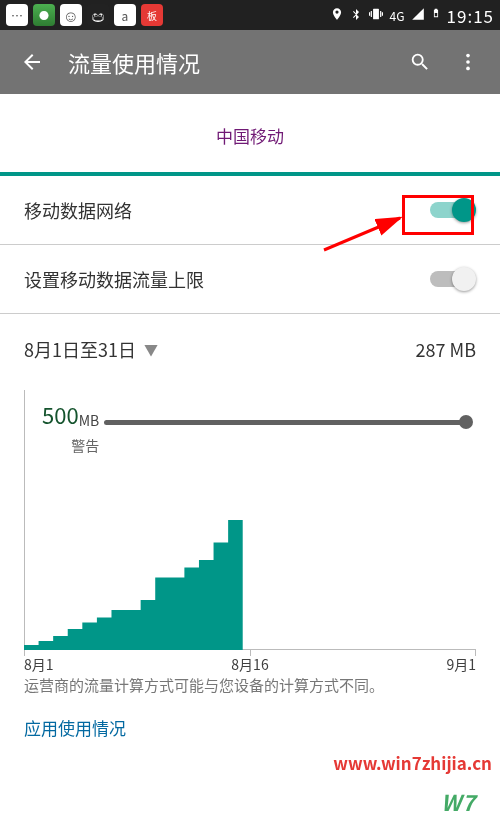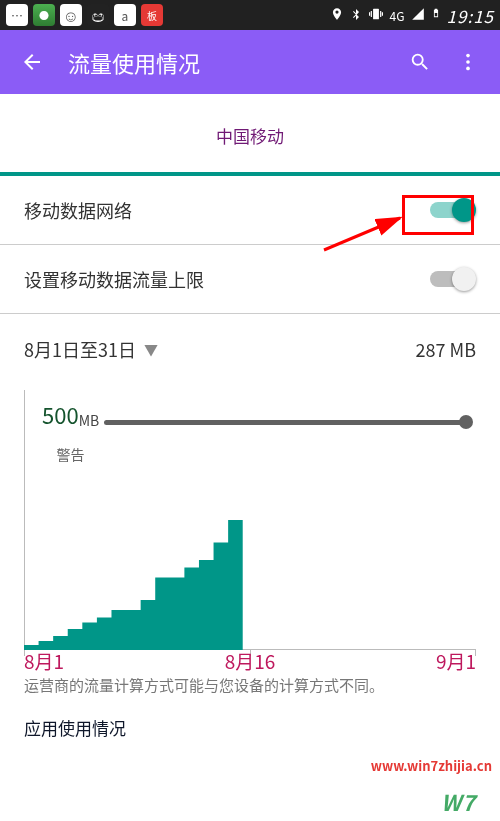--- a/index.html
+++ b/index.html
@@ -9,24 +9,24 @@
   .status-bar { background: #212121; height: 30px; display: flex; align-items: center; justify-content: space-between; padding: 0 6px; color: #fff; font-size: 13px; }
   .status-left { display: flex; align-items: center; gap: 5px; }
   .status-right { display: flex; align-items: center; gap: 6px; }
   .status-icon { width: 22px; height: 22px; display: flex; align-items: center; justify-content: center; font-size: 12px; border-radius: 4px; }
   .app-icon-1 { background: #fff; color: #333; }
   .app-icon-2 { background: linear-gradient(#4CAF50,#2E7D32); color:#fff; font-size:10px;}
   .app-icon-3 { background: #fff; color: #555; font-size:16px; }
   .app-icon-4 { background: #222; color: #fff; font-size:16px; }
   .app-icon-5 { background: #fff; color: #555; }
   .app-icon-6 { background: #E53935; color: #fff; font-size:10px; }
-  .time { font-size: 17px; letter-spacing: 1px; font-style: italic; }
-
-  
-  .toolbar { background: #8b5cf6; height: 64px; display: flex; align-items: center; padding: 0 8px; color: #fff; }
+  .time { font-size: 17px; letter-spacing: 1px; }
+
+  
+  .toolbar { background: #737373; height: 64px; display: flex; align-items: center; padding: 0 8px; color: #fff; }
   .back-btn { width: 48px; display:flex; align-items:center; justify-content:center; font-size: 24px; }
   .title { font-size: 22px; flex: 1; padding-left: 12px; }
   .icon-btn { width: 48px; display:flex; align-items:center; justify-content:center; font-size: 22px; }
 
   
   .tabs { display: flex; height: 82px; }
   .tab { flex: 1; display: flex; align-items: center; justify-content: center; font-size: 17px; color: #444; position: relative; }
   .tab.active { color: #701a75; }
   .tab.active::after { content: ""; position: absolute; bottom: 0; left: 0; right: 0; height: 4px; background: #009688; }
 
@@ -52,34 +52,34 @@
   .chev { color:#888; font-size:14px; }
 
   
   .chart-wrap { padding: 6px 24px 0; }
   .chart { position: relative; height: 260px; }
   .warn-line { position: absolute; top: 30px; left: 80px; right: 6px; height: 5px; background: #616161; border-radius: 3px; }
   .warn-line::after { content:""; position:absolute; right:-3px; top:-5px; width:14px; height:14px; background:#616161; border-radius:50%; }
   .warn-label { position:absolute; top:8px; left:18px; text-align:right; }
   .warn-value { font-size: 22px; color:#14532d; }
   .warn-unit { font-size: 14px; color:#444; vertical-align: -2px; }
-  .warn-text { font-size: 14px; color:#666; margin-top:14px; text-align:center; }
+  .warn-text { font-size: 14px; color:#666; margin-top:5px; }
   .axis-x { position:absolute; bottom:0; left:0; right:0; height:1px; background:#bbb; }
   .axis-y { position:absolute; bottom:0; top:0; left:0; width:1px; background:#bbb; }
-  .ticks { position:absolute; left:0; right:0; bottom:-24px; display:flex; justify-content:space-between; font-size:19px; color:#be185d; padding: 0 0 0 0; }
+  .ticks { position:absolute; left:0; right:0; bottom:-24px; display:flex; justify-content:space-between; font-size:14px; color:#404040; padding: 0 0 0 0; }
   .mini-tick { position:absolute; bottom:-6px; width:1px; height:6px; background:#bbb; }
 
   .area-poly { position:absolute; left:0; bottom:0; right:0; top:0; }
 
   
   .disclaimer { padding: 24px 24px 0; font-size: 15px; color: #777; line-height: 1.5; }
-  .link { padding: 18px 24px; font-size: 17px; color: #0f172a; }
-
-  
-  .watermark-url { position:absolute; right:8px; bottom:46px; font-size:13px; color:#E53935; font-weight:bold; }
+  .link { padding: 18px 24px; font-size: 17px; color: #0369a1; }
+
+  
+  .watermark-url { position:absolute; right:8px; bottom:46px; font-size:17px; color:#E53935; font-weight:bold; }
   .watermark-text { position:absolute; right:20px; bottom:4px; font-size:30px; font-weight:700; color:#E53935; letter-spacing:1px; display:flex; align-items:center; }
   .wm-logo { font-size:22px; color:#4a6; margin-right:4px; font-style:italic; }
 </style>
 </head>
 <body>
 
 <div class="status-bar">
   <div class="status-left">
     <div class="status-icon app-icon-1">⋯</div>
     <div class="status-icon app-icon-2">●</div>

